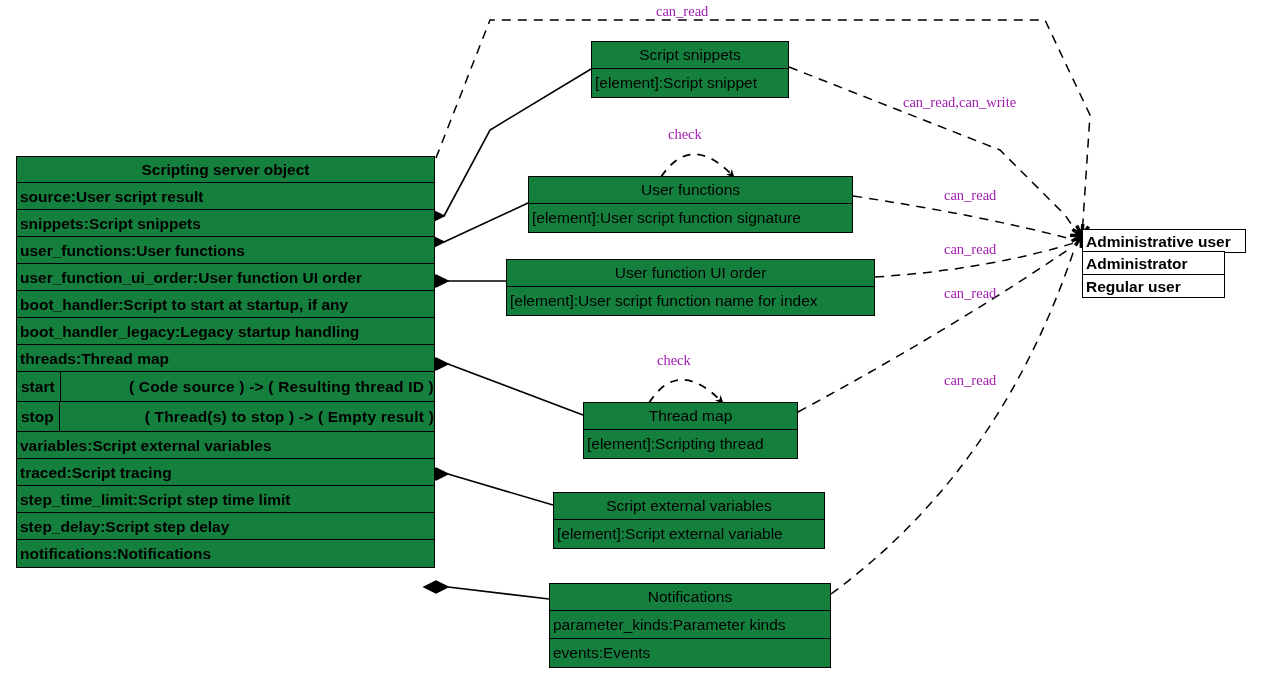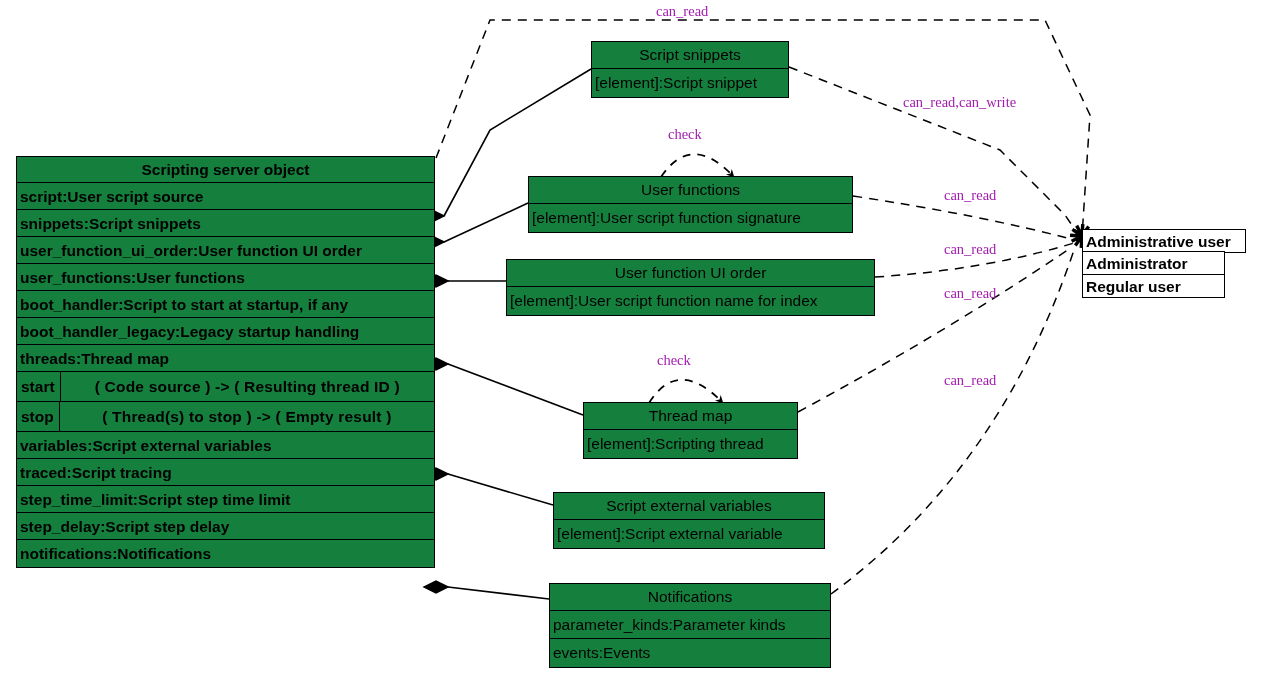--- a/index.html
+++ b/index.html
@@ -51,21 +51,21 @@
   }
   .uml .mrow .mname{
     padding:0 5px 0 4px;
     border-right:1.3px solid #000;
     white-space:nowrap;
     box-sizing:border-box;
     text-align:right;
   }
   .uml .mrow .msig{
     flex:1;
-    text-align:center;
+    text-align:right;
     white-space:nowrap;
     overflow:hidden;
     letter-spacing:0.2px;
   }
 
   
   .uml.right .title{height:26px;line-height:26px;font-size:15.5px;}
   .uml.right .row{height:28px;line-height:28px;font-size:15.5px;}
 
   
@@ -155,24 +155,24 @@
     <path d="M831,594 Q1000,470 1074,250" fill="none" stroke="#000" stroke-width="1.5" stroke-dasharray="9,7"></path>
 
     <path d="M661,177 Q691,132 733,176" fill="none" stroke="#000" stroke-width="1.8" stroke-dasharray="8,7" marker-end="url(#arrowhead)"></path>
 
     <path d="M649,403 Q678,357 722,402" fill="none" stroke="#000" stroke-width="1.8" stroke-dasharray="8,7" marker-end="url(#arrowhead)"></path>
   </svg>
 
   <div class="uml" style="left:16px;top:156px;width:419px;font-weight:bold;">
     <div class="title">Scripting server object</div>
 
-    <div class="row">script:User script source</div>
+    <div class="row">source:User script result</div>
     <div class="row">snippets:Script snippets</div>
+    <div class="row">user_functions:User functions</div>
     <div class="row">user_function_ui_order:User function UI order</div>
-    <div class="row">user_functions:User functions</div>
     <div class="row">boot_handler:Script to start at startup, if any</div>
     <div class="row">boot_handler_legacy:Legacy startup handling</div>
     <div class="row">threads:Thread map</div>
 
     <div class="mrow">
       <div class="mname">start</div>
       <div class="msig">(  Code source  )   -&gt; (  Resulting thread ID  )</div>
     </div>
     <div class="mrow">
       <div class="mname">stop</div>

